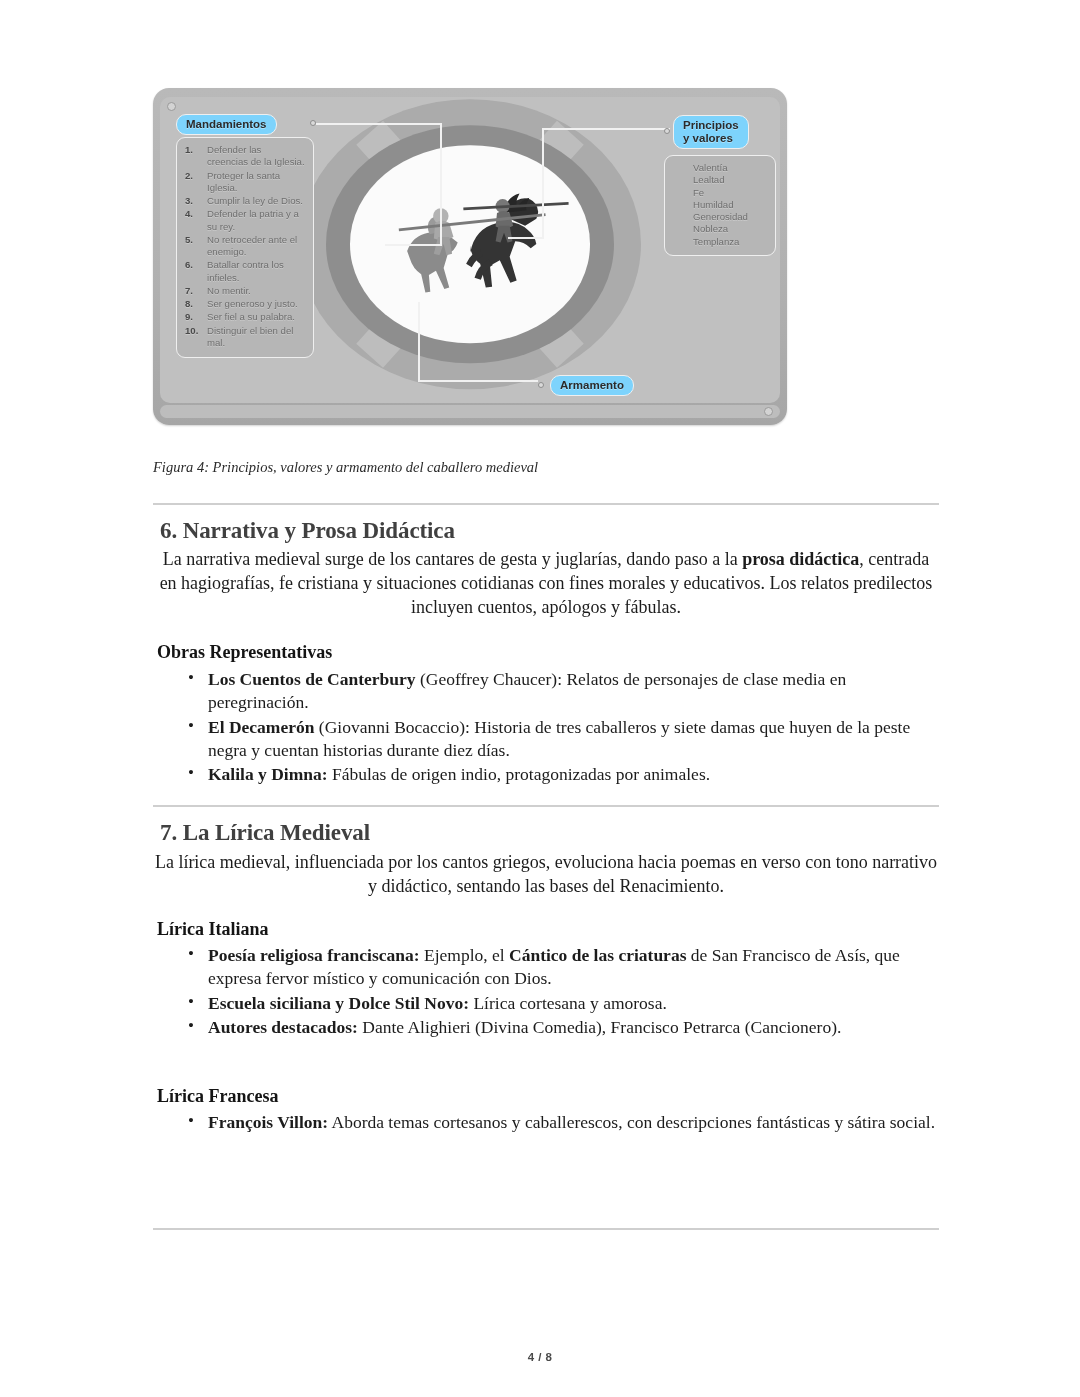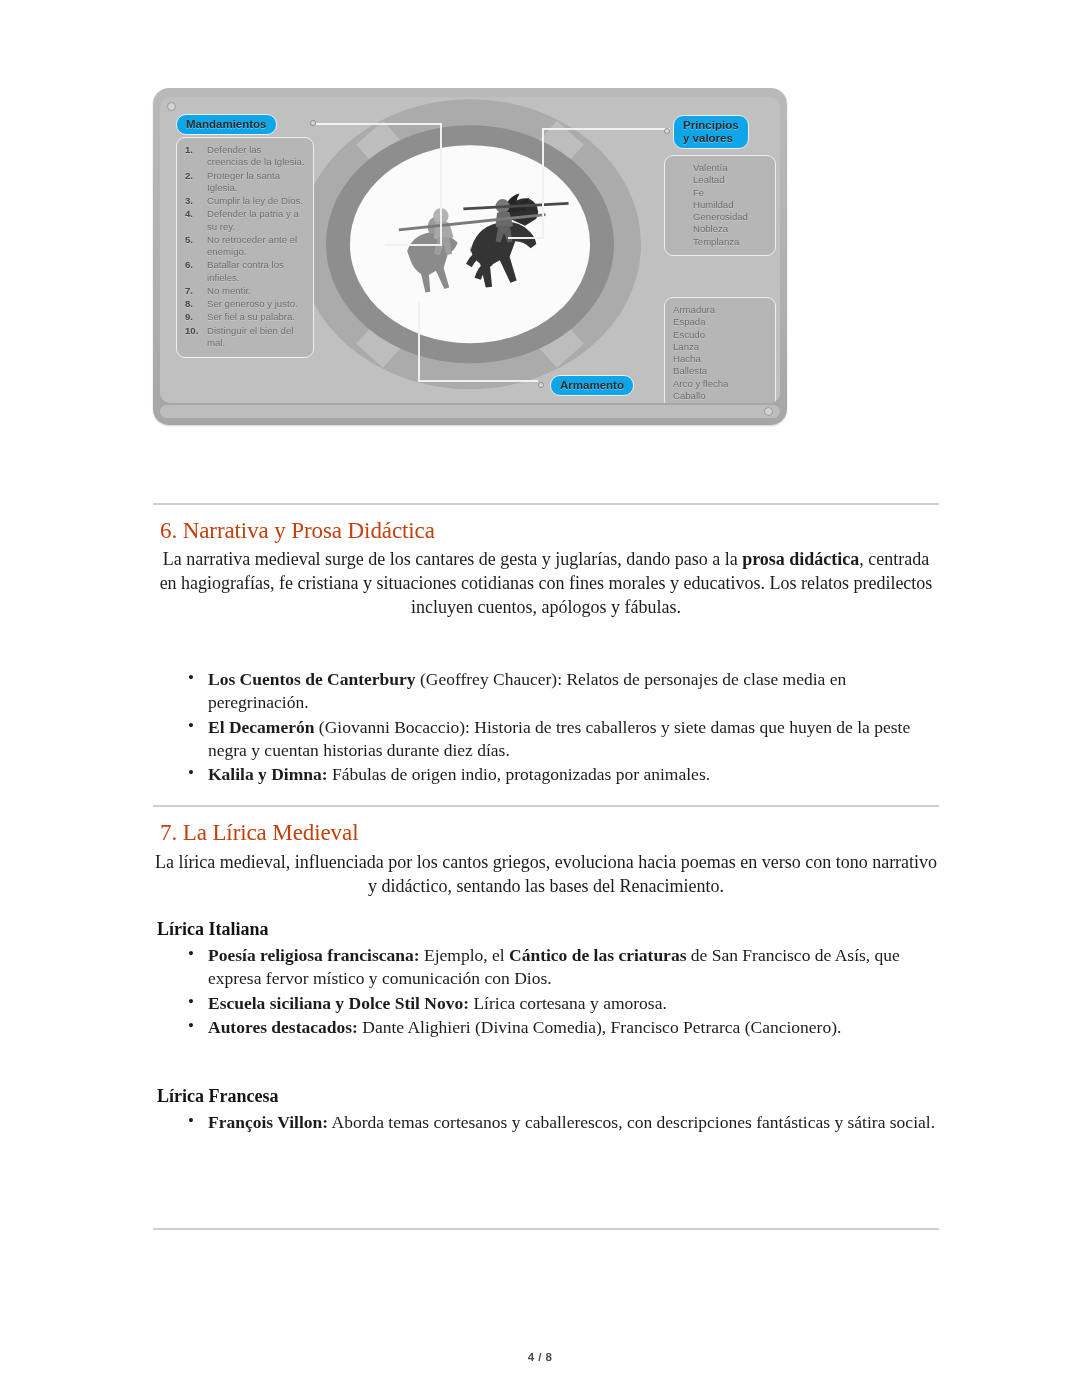--- a/index.html
+++ b/index.html
@@ -114,21 +114,21 @@
     transform-origin: center;
   }
   .emblem-x.a { transform: translate(-50%,-50%) rotate(42deg); }
   .emblem-x.b { transform: translate(-50%,-50%) rotate(-42deg); }
 
   .knights { position: absolute; left: 6%; top: 8%; width: 88%; height: 84%; }
 
   
   .pill {
     position: absolute;
-    background: #0ea5e9;
+    background: #7dd3fc;
     border: 1.5px solid #efefef;
     border-radius: 10px;
     padding: 3px 9px;
     font-family: "Liberation Sans", "DejaVu Sans", sans-serif;
     font-weight: bold;
     font-size: 11.5px;
     color: #2b2b2b;
     line-height: 1.15;
     white-space: nowrap;
     text-shadow: 0 1px 0 rgba(255,255,255,0.35);
@@ -187,23 +187,23 @@
   hr.rule.r1 { top: 503px; }
   hr.rule.r2 { top: 805px; }
   hr.rule.r3 { top: 1228px; }
 
   h2.section {
     position: absolute;
     left: 160px;
     width: 780px;
     margin: 0;
     font-size: 23px;
-    font-weight: normal;
+    font-weight: bold;
     letter-spacing: -0.1px;
-    color: #c2410c;
+    color: #404040;
   }
   h2.s6 { top: 518px; }
   h2.s7 { top: 820px; }
 
   .para {
     position: absolute;
     left: 153px;
     width: 786px;
     margin: 0;
     font-size: 18px;
@@ -386,49 +386,39 @@
             <li>Valentía</li>
             <li>Lealtad</li>
             <li>Fe</li>
             <li>Humildad</li>
             <li>Generosidad</li>
             <li>Nobleza</li>
             <li>Templanza</li>
           </ul>
       </div>
 
-      <div class="listbox" style="left:504px; top:200px; width:112px;">
-        <ul class="plain-list" id="armamento-list">
-            <li>Armadura</li>
-            <li>Espada</li>
-            <li>Escudo</li>
-            <li>Lanza</li>
-            <li>Hacha</li>
-            <li>Ballesta</li>
-            <li>Arco y flecha</li>
-            <li>Caballo</li>
-          </ul>
-      </div>
 
       <div class="pill" style="left:390px; top:278px;">
         <span>Armamento</span>
       </div>
       <div class="dot" style="left:378px; top:285px;"></div>
     </div>
 
     <div class="fig-bottom-bar"></div>
     <div class="screw tl"></div>
     <div class="screw br"></div>
   </div>
 
+  <div class="caption">Figura 4: Principios, valores y armamento del caballero medieval</div>
 
   <hr class="rule r1">
 
   <h2 class="section s6">6. Narrativa y Prosa Didáctica</h2>
   <p class="para p6" id="para-6">La narrativa medieval surge de los cantares de gesta y juglarías, dando paso a la <b>prosa didáctica</b>, centrada en hagiografías, fe cristiana y situaciones cotidianas con fines morales y educativos. Los relatos predilectos incluyen cuentos, apólogos y fábulas.</p>
+  <h3 class="subhead sh1">Obras Representativas</h3>
   <ul class="bullets b1" id="bullets-6">
       <li><b>Los Cuentos de Canterbury</b> (Geoffrey Chaucer): Relatos de personajes de clase media en peregrinación.</li>
       <li><b>El Decamerón</b> (Giovanni Bocaccio): Historia de tres caballeros y siete damas que huyen de la peste negra y cuentan historias durante diez días.</li>
       <li><b>Kalila y Dimna:</b> Fábulas de origen indio, protagonizadas por animales.</li>
     </ul>
 
   <hr class="rule r2">
 
   <h2 class="section s7">7. La Lírica Medieval</h2>
   <p class="para p7" id="para-7">La lírica medieval, influenciada por los cantos griegos, evoluciona hacia poemas en verso con tono narrativo y didáctico, sentando las bases del Renacimiento.</p>

